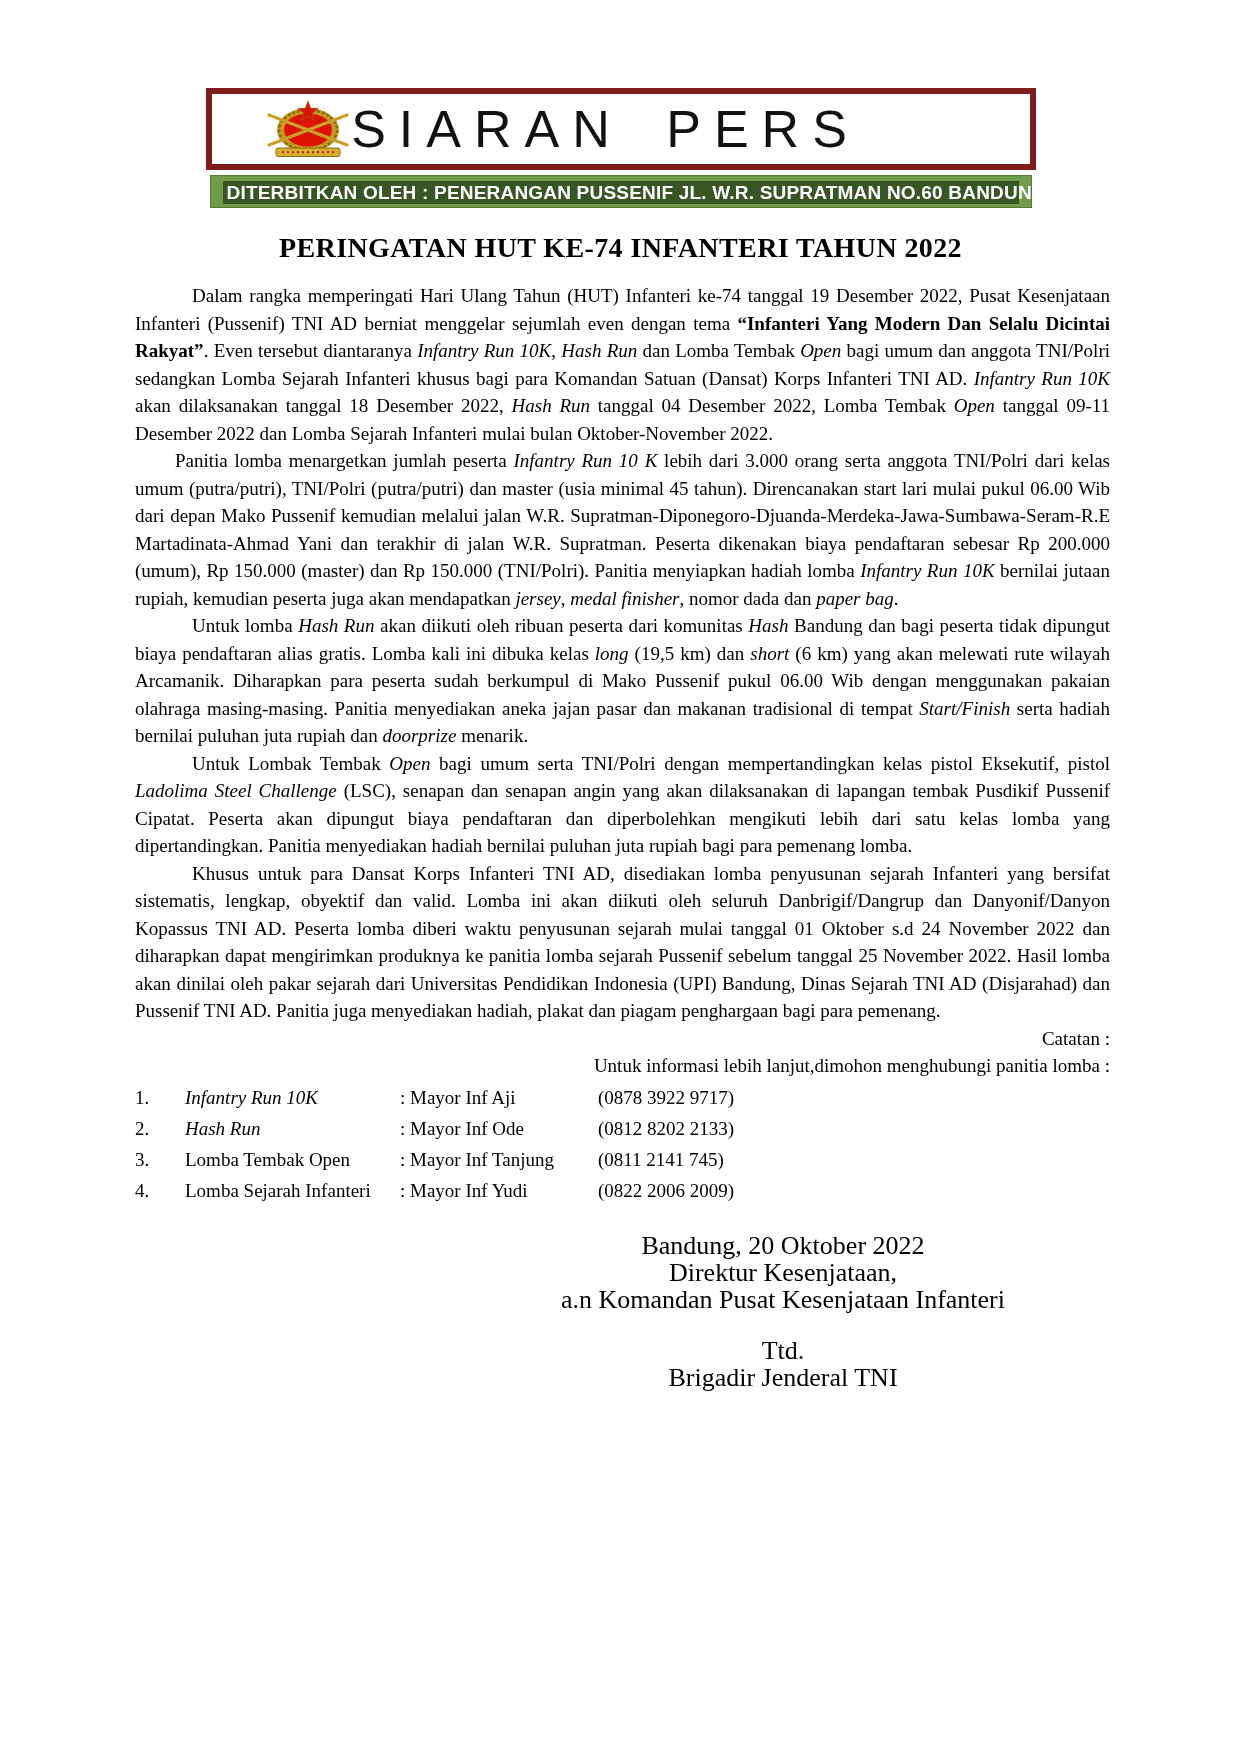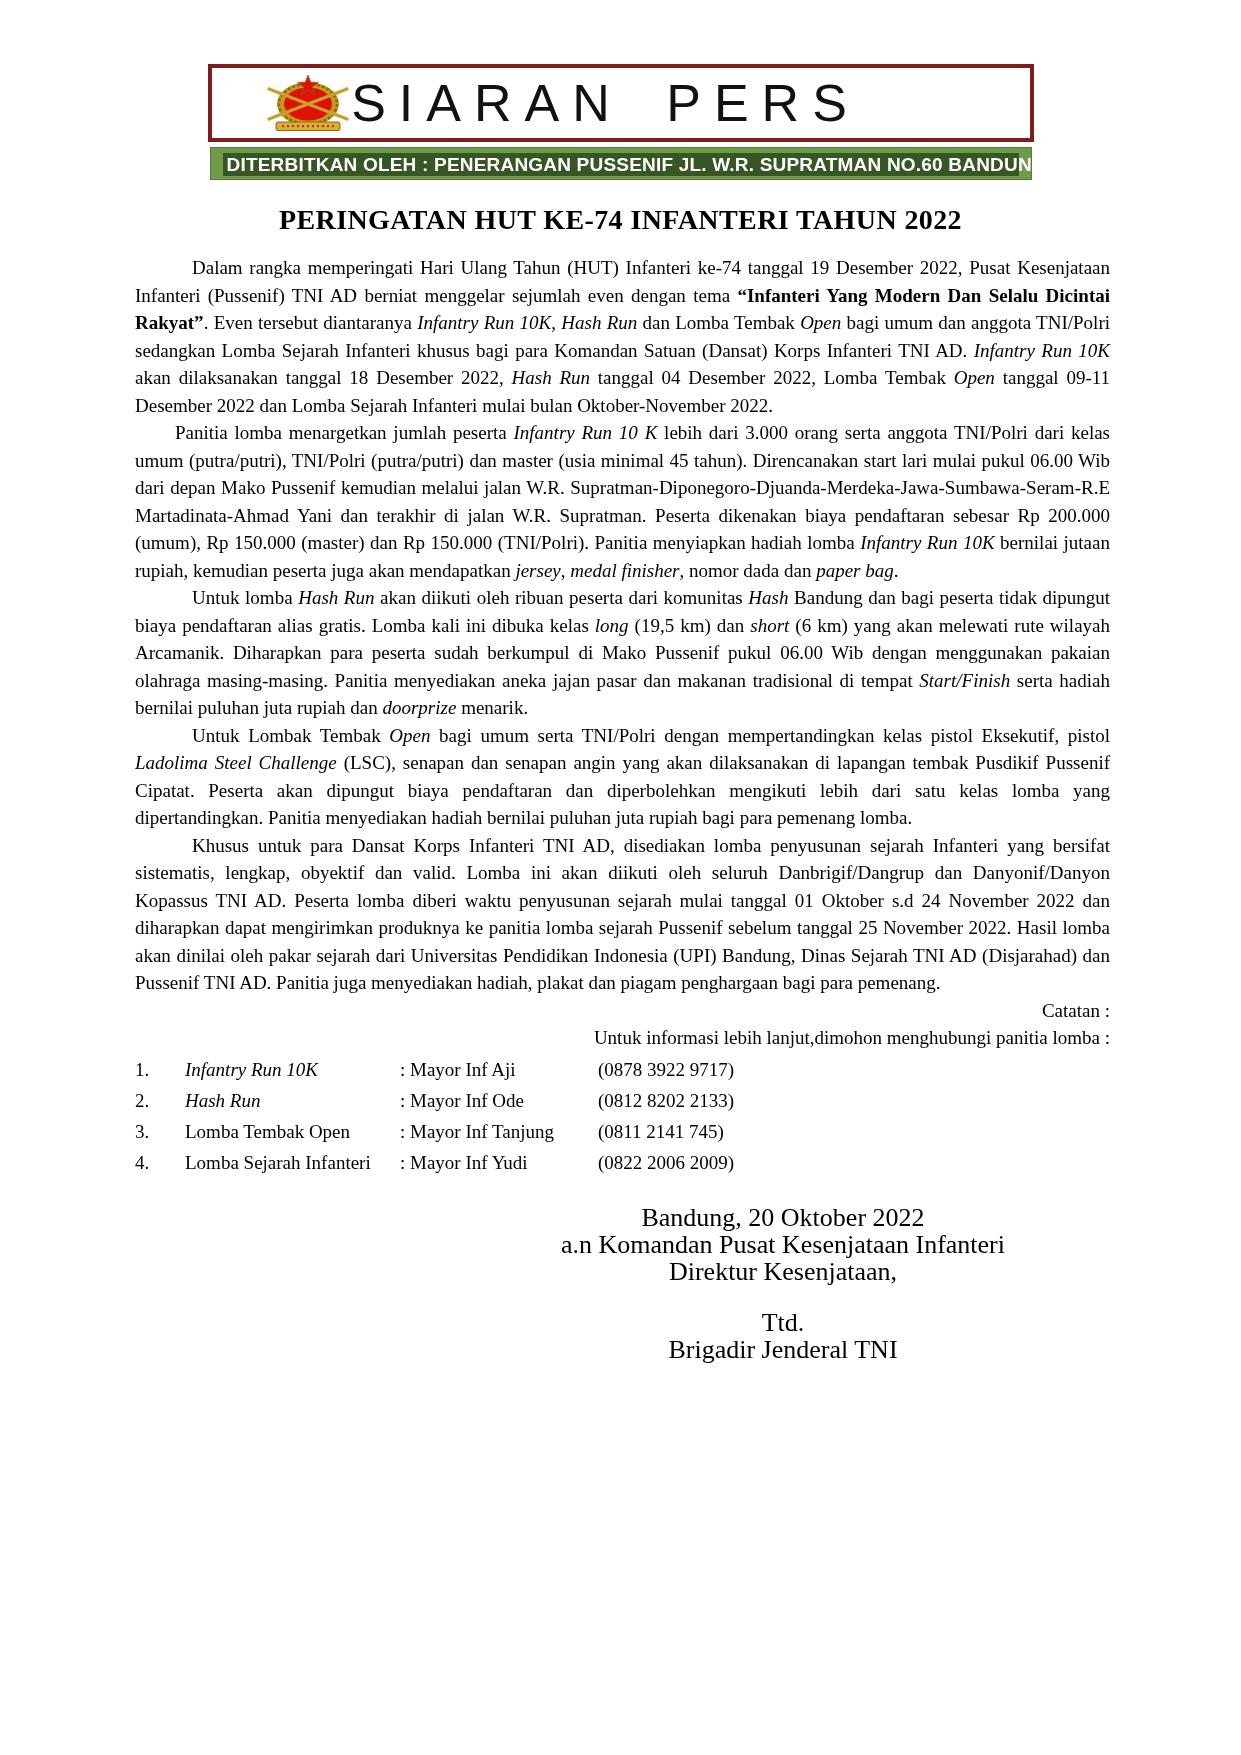--- a/index.html
+++ b/index.html
@@ -7,22 +7,22 @@
     position:relative;
     width:1241px;height:1755px;
     background:#ffffff;
     overflow:hidden;
     font-family:"Liberation Serif", serif;
     color:#000;
   }
   
   .header-box{
     width:818px;height:70px;
-    margin:64px auto 0;
-    border:4px solid #7f1d1d;
+    margin:88px auto 0;
+    border:6px solid #7f1d1d;
     position:relative;
     background:#fff;
     box-sizing:content-box;
   }
   .logo-wrap{
     position:absolute;left:44px;top:50%;
     transform:translateY(-50%);
     width:104px;height:60px;
   }
   .masthead-title{
@@ -179,20 +179,20 @@
           <td class="c-no">4.</td>
           <td class="c-event">Lomba Sejarah Infanteri</td>
           <td class="c-officer">: Mayor Inf Yudi</td>
           <td class="c-phone">(0822 2006 2009)</td>
         </tr>
       </tbody>
     </table>
 
     <div class="signature">
       <div>Bandung, 20 Oktober 2022</div>
+      <div>Direktur Kesenjataan,</div>
       <div>a.n Komandan Pusat Kesenjataan Infanteri</div>
-      <div>Direktur Kesenjataan,</div>
       <div class="sig-ttd">Ttd.</div>
       <div>Brigadir Jenderal TNI</div>
     </div>
   </div>
 
 </div>
 
 </body></html>

